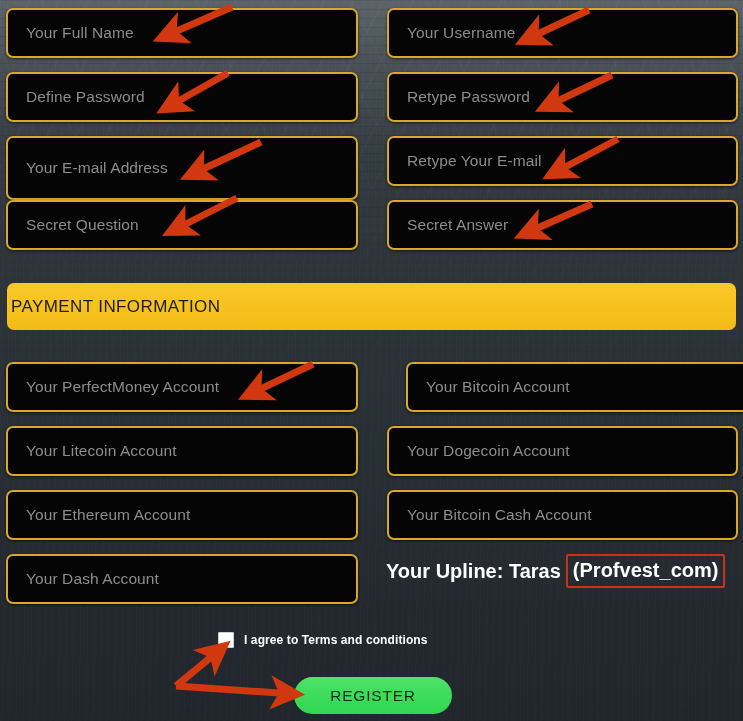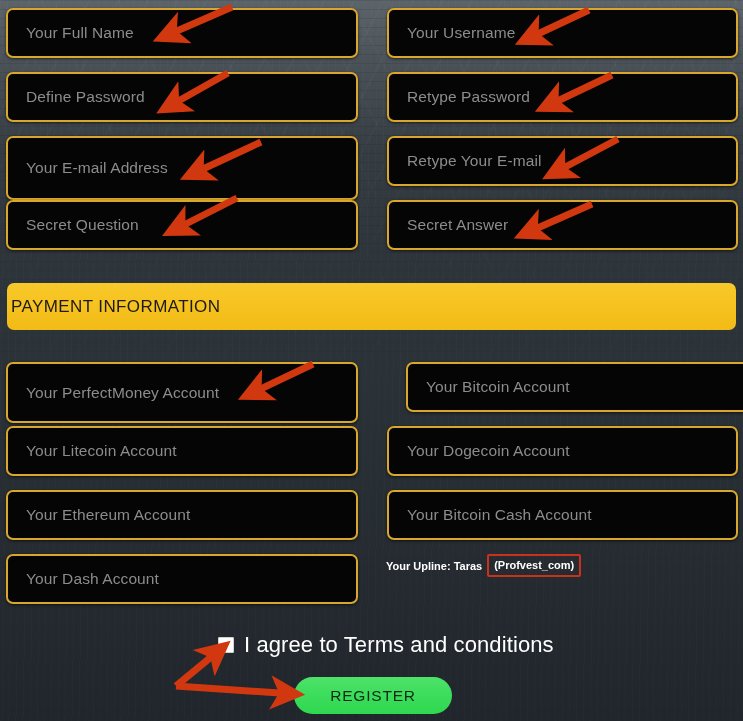--- a/index.html
+++ b/index.html
@@ -108,21 +108,21 @@
   }
 
   
   #upline {
     position: absolute;
     left: 386px;
     top: 554px;
     display: flex;
     align-items: center;
     color: #ffffff;
-    font-size: 11px;
+    font-size: 20px;
     font-weight: bold;
     white-space: nowrap;
   }
   #upline .highlight {
     display: inline-block;
     border: 2px solid #c8321a;
     border-radius: 2px;
     padding: 3px 5px 4px 5px;
     margin-left: 5px;
     color: #ffffff;
@@ -140,22 +140,22 @@
     width: 14px;
     height: 14px;
     background: #ffffff;
     border: 1px solid #d0d0d0;
     border-radius: 1px;
     margin-right: 10px;
     flex: none;
   }
   #terms-label {
     color: #ffffff;
-    font-size: 22px;
-    font-weight: normal;
+    font-size: 12px;
+    font-weight: bold;
     letter-spacing: 0.1px;
     white-space: nowrap;
   }
 
   
   #register-button {
     position: absolute;
     left: 294px;
     top: 677px;
     width: 158px;
@@ -214,21 +214,21 @@
       <div class="field" style="left: 387px; width: 351px; top: 200px; height: 50px;">
         <span class="ph">Secret Answer</span>
       </div>
     </div>
 
   <div id="payment-banner">
     <span class="txt">PAYMENT INFORMATION</span>
   </div>
 
   <div id="payment-fields">
-      <div class="field" style="left: 6px; width: 352px; top: 362px; height: 61px;">
+      <div class="field" style="left: 6px; width: 352px; top: 362px; height: 50px;">
         <span class="ph">Your PerfectMoney Account</span>
       </div>
       <div class="field" style="left: 406px; width: 351px; top: 362px; height: 50px;">
         <span class="ph">Your Bitcoin Account</span>
       </div>
       <div class="field" style="left: 6px; width: 352px; top: 426px; height: 50px;">
         <span class="ph">Your Litecoin Account</span>
       </div>
       <div class="field" style="left: 387px; width: 351px; top: 426px; height: 50px;">
         <span class="ph">Your Dogecoin Account</span>

